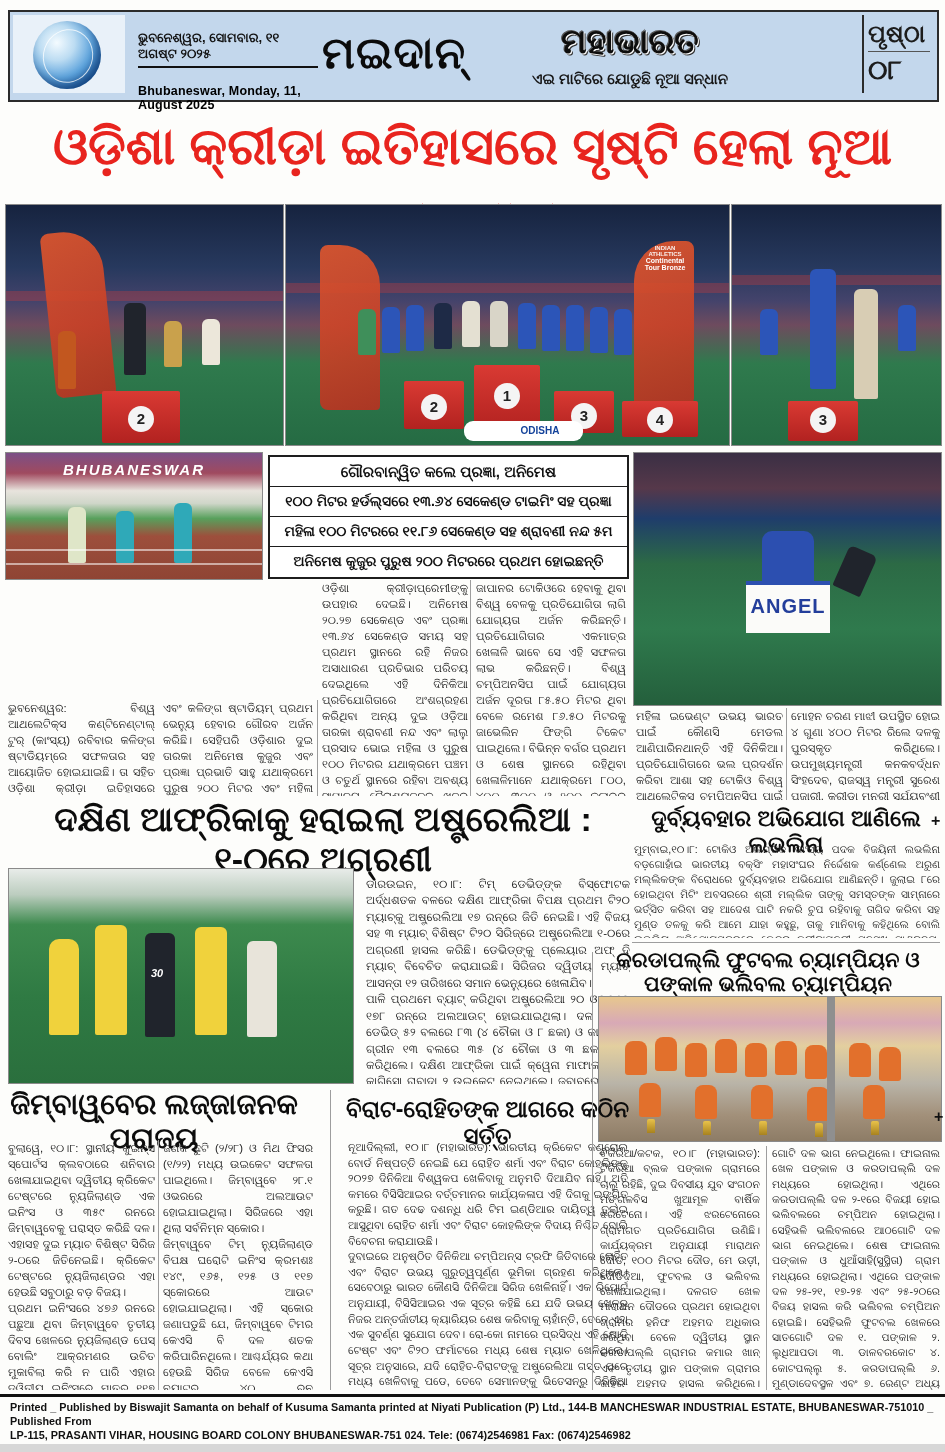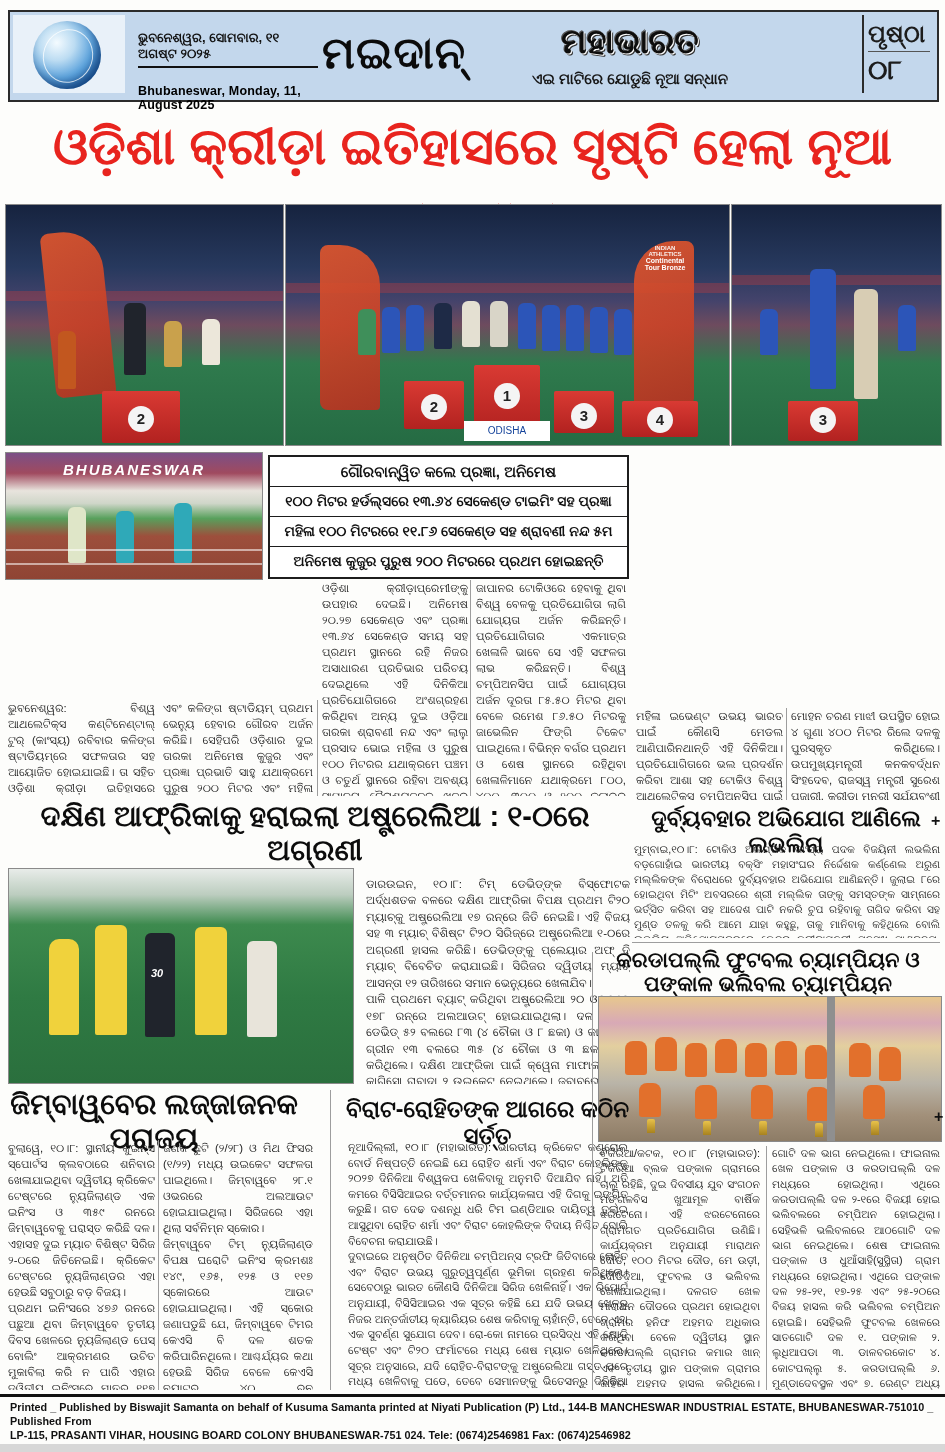--- a/index.html
+++ b/index.html
@@ -22,21 +22,21 @@
   .brand{font-size:34px;font-weight:bold;color:#0d0d0d;
          text-shadow:1px 1px 0 #fff,-1px -1px 0 #555,2px 2px 0 #333;}
   .tagline{font-size:15px;font-weight:bold;color:#161616;margin-top:8px;}
   .mast-vline{left:852px;top:3px;width:2px;height:78px;background:#2b2b2b;}
   .pagebox{left:858px;top:8px;width:62px;text-align:left;}
   .pagebox .lbl{font-size:24px;font-weight:bold;border-bottom:1px solid #555;padding-bottom:3px;}
   .pagebox .num{font-size:27px;font-weight:bold;padding-top:3px;}
   
   .lead-headline{left:0;top:110px;width:945px;text-align:center;color:#e8241e;
                  font-size:51px;font-weight:bold;line-height:1.45;}
-  .h2a{left:0;top:800px;width:630px;text-align:center;font-size:29px;font-weight:bold;color:#0c0c0c;}
+  .h2a{left:8px;top:800px;width:630px;text-align:center;font-size:34px;font-weight:bold;color:#0c0c0c;}
   .h2b{left:632px;top:806px;width:308px;text-align:center;font-size:22.5px;font-weight:bold;color:#0c0c0c;}
   .h2c{left:596px;top:948px;width:344px;text-align:center;font-size:21px;font-weight:bold;color:#0c0c0c;}
   .h2d{left:8px;top:1088px;width:292px;text-align:center;font-size:29px;font-weight:bold;color:#0c0c0c;}
   .h2e{left:345px;top:1096px;width:285px;text-align:center;font-size:23px;font-weight:bold;color:#0c0c0c;}
   
   .col{font-size:11.3px;line-height:1.42;text-align:justify;color:#222;white-space:pre-line;overflow:hidden;}
   
   .hibox{left:268px;top:455px;width:357px;height:120px;border:2px solid #1d1d1d;background:#fff;}
   .hibox .row{text-align:center;font-weight:bold;font-size:14px;color:#101010;
               height:29px;line-height:29px;border-bottom:1px solid #1d1d1d;overflow:hidden;}
@@ -45,21 +45,21 @@
   .photo{border:1px solid #8a8a8a;overflow:hidden;background:#223;}
   .stadium{background:linear-gradient(180deg,#16233f 0%,#27395e 26%,#44436b 40%,#6e4b5e 50%,#2f7a4d 66%,#256b43 100%);}
   .stand-strip{position:absolute;left:0;right:0;height:10px;background:rgba(200,60,60,.35);}
   .podium{position:absolute;background:linear-gradient(180deg,#d93a33,#b22220);border-radius:2px;}
   .podium .pnum{position:absolute;left:50%;transform:translateX(-50%);top:28%;width:26px;height:26px;border-radius:50%;
                 background:#f4f4f4;color:#222;font-weight:bold;font-size:15px;text-align:center;line-height:26px;}
   .wing{position:absolute;width:60px;height:165px;background:linear-gradient(160deg,#e2572d,#b93020);border-radius:8px 40px 4px 8px;opacity:.9;}
   .athlete{position:absolute;width:18px;height:46px;border-radius:6px 6px 2px 2px;background:#2c55b8;}
   .athlete.dark{background:#20242c;}
   .athlete.green{background:#3f8f5a;}
-  .badge{position:absolute;background:#fff;color:#13429a;font-weight:normal;text-align:center;border-radius:0;}
+  .badge{position:absolute;background:#fff;color:#13429a;font-weight:bold;text-align:center;border-radius:9px;padding-left:33px;}
   .banner-txt{position:absolute;color:#fff;font-weight:bold;}
   .trackphoto{background:linear-gradient(180deg,#7b4f86 0%,#a04a5f 16%,#e8e4dd 30%,#cfd6c9 40%,#58a05c 52%,#9d4f3c 66%,#8f4434 100%);}
   .lane{position:absolute;left:0;right:0;height:2px;background:rgba(255,255,255,.55);}
   .angelphoto{background:linear-gradient(180deg,#3a2f44 0%,#56384a 14%,#1f3d6b 26%,#2c6a45 44%,#2f7a4d 70%,#245f3c 100%);}
   .bib{position:absolute;background:#fbfbf9;border-top:4px solid #2c4fb0;text-align:center;}
   .bib .bibtxt{color:#233e9b;font-weight:bold;font-size:20px;letter-spacing:1px;margin-top:10px;}
   .cricketphoto{background:linear-gradient(180deg,#e8ece9 0%,#bccdbf 12%,#3d8a4e 26%,#2f7a43 60%,#2a6f3d 100%);}
   .footballphoto{background:linear-gradient(180deg,#e7c78e 0%,#d8a9b6 18%,#e3cf9f 34%,#b9b4a8 60%,#a2907a 82%,#8d7c66 100%);}
   .oranje{position:absolute;width:22px;height:34px;border-radius:8px 8px 3px 3px;background:#e2702c;}
   .trophy{position:absolute;width:8px;height:14px;background:linear-gradient(180deg,#e8c24a,#a8821e);border-radius:2px 2px 0 0;}
@@ -163,20 +163,27 @@
     <div class="lane" style="top:110px;"></div>
   </div>
 
   <div class="abs hibox">
     <div class="row" style="font-size:15px;">ଗୌରବାନ୍ୱିତ କଲେ ପ୍ରଜ୍ଞା, ଅନିମେଷ</div>
     <div class="row">୧୦୦ ମିଟର ହର୍ଡଲ୍ସରେ ୧୩.୬୪ ସେକେଣ୍ଡ ଟାଇମିଂ ସହ ପ୍ରଜ୍ଞା ପ୍ରଥମ</div>
     <div class="row">ମହିଳା ୧୦୦ ମିଟରରେ ୧୧.୮୬ ସେକେଣ୍ଡ ସହ ଶ୍ରାବଣୀ ନନ୍ଦ ୫ମ</div>
     <div class="row">ଅନିମେଷ କୁଜୁର ପୁରୁଷ ୨୦୦ ମିଟରରେ ପ୍ରଥମ ହୋଇଛନ୍ତି</div>
   </div>
 
+  <div class="abs photo angelphoto" style="left:633px;top:452px;width:307px;height:252px;">
+    <div class="athlete" style="left:128px;top:78px;width:52px;height:54px;background:#2c4fb0;border-radius:10px 10px 0 0;"></div>
+    <div class="bib" style="left:112px;top:128px;width:84px;height:48px;">
+      <div class="bibtxt">ANGEL</div>
+    </div>
+    <div class="athlete dark" style="left:206px;top:96px;width:30px;height:44px;transform:rotate(24deg);"></div>
+  </div>
 
   <div class="abs col" style="left:8px;  top:700px;width:147px;height:96px;">ଭୁବନେଶ୍ୱର: ବିଶ୍ୱ ଆଥଲେଟିକ୍ସ କଣ୍ଟିନେଣ୍ଟାଲ୍ ଟୁର୍ (କାଂସ୍ୟ) ରବିବାର କଳିଙ୍ଗ ଷ୍ଟାଡିୟମ୍‌ରେ ସଫଳତାର ସହ ଆୟୋଜିତ ହୋଇଯାଇଛି। ତା ସହିତ ଓଡ଼ିଶା କ୍ରୀଡ଼ା ଇତିହାସରେ ଆୟୋଜନ ଓ ପ୍ରାୟୋଜନର ନୂଆ ଫର୍ଦ୍ଦ ଯୋଡ଼ି ହୋଇଛି। ଏହି ବହୁ ରାଷ୍ଟ୍ରୀୟ ତଥା ବହୁ ଇଭେଣ୍ଟ ବିଶିଷ୍ଟ ପ୍ରତିଯୋଗିତା ଆୟୋଜନ କରିବାରେ ଓଡ଼ିଶା ଦେଶର ପ୍ରଥମ ରାଜ୍ୟ</div>
   <div class="abs col" style="left:163px;top:700px;width:150px;height:96px;">ଏବଂ କଳିଙ୍ଗ ଷ୍ଟାଡିୟମ୍ ପ୍ରଥମ ଭେନ୍ୟୁ ହେବାର ଗୌରବ ଅର୍ଜନ କରିଛି। ସେହିପରି ଓଡ଼ିଶାର ଦୁଇ ତାରକା ଅନିମେଷ କୁଜୁର ଏବଂ ପ୍ରଜ୍ଞା ପ୍ରଭାତି ସାହୁ ଯଥାକ୍ରମେ ପୁରୁଷ ୨୦୦ ମିଟର ଏବଂ ମହିଳା ୧୦୦ ମିଟର ବାଧାଦୌଡ଼ର ପ୍ରଥମ ସ୍ଥାନରେ ରହିବା ରାଜ୍ୟବାସୀଙ୍କ ପାଇଁ ଐତିହାସିକ ଅଧ୍ୟାୟ ହୋଇଛି। ଭାରତ ନିଜ ନିଜ ଇଭେଣ୍ଟରେ ଆଧିପତ୍ୟ ବିସ୍ତାର କରିବା ମଧ୍ୟ</div>
   <div class="abs col" style="left:322px;top:580px;width:146px;height:216px;">ଓଡ଼ିଶା କ୍ରୀଡ଼ାପ୍ରେମୀଙ୍କୁ ଉପହାର ଦେଇଛି। ଅନିମେଷ ୨୦.୨୭ ସେକେଣ୍ଡ ଏବଂ ପ୍ରଜ୍ଞା ୧୩.୬୪ ସେକେଣ୍ଡ ସମୟ ସହ ପ୍ରଥମ ସ୍ଥାନରେ ରହି ନିଜର ଅସାଧାରଣ ପ୍ରତିଭାର ପରିଚୟ ଦେଇଥିଲେ ଏହି ଦିନିକିଆ ପ୍ରତିଯୋଗିତାରେ ଅଂଶଗ୍ରହଣ କରିଥିବା ଅନ୍ୟ ଦୁଇ ଓଡ଼ିଆ ତାରକା ଶ୍ରାବଣୀ ନନ୍ଦ ଏବଂ ଲାଲୁ ପ୍ରସାଦ ଭୋଇ ମହିଳା ଓ ପୁରୁଷ ୧୦୦ ମିଟରର ଯଥାକ୍ରମେ ପଞ୍ଚମ ଓ ଚତୁର୍ଥ ସ୍ଥାନରେ ରହିବା ଅବଶ୍ୟ ସାମାନ୍ୟ ନୈରାଶ୍ୟଜନକ ଖବର ହୋଇଛି।
 ମୋଟ ଉପରେ କିନ୍ତୁ ଓଡ଼ିଶା ଖେଳାଳିମାନେ ନିଜ ପ୍ରଦର୍ଶନ ବଳରେ କଳିଙ୍ଗ ଷ୍ଟାଡିୟମ୍‌ରେ ଉପସ୍ଥିତ ୧୫,୦୦୦ରୁ ଅଧିକ ଦର୍ଶକଙ୍କ ମନ ଜିତି ନେଇଛନ୍ତି। ସେହିଭଳି ଚର୍ଚ୍ଚିତ ହୋଇଥିବା ୧୭ଟି ଇଭେଣ୍ଟରେ ଫାଇନାଲ୍‌ରୁ ଅଧିକାଂଶ ବର୍ଗରେ ଭାରତୀୟ ଖେଳାଳିମାନେ ପ୍ରଥମ ସ୍ଥାନ ଅଧିକାର କରିବା ଉଲ୍ଲେଖନୀୟ ରହିଛି। ସେହିଭଳି ପୁରୁଷ ଜାଭେଲିନରେ ଶ୍ରୀଲଙ୍କାର ରମେଶ ପଠିରଣା କଳିଙ୍ଗ ଷ୍ଟାଡିୟମ୍‌ରୁ</div>
   <div class="abs col" style="left:476px;top:580px;width:150px;height:216px;">ଜାପାନର ଟୋକିଓରେ ହେବାକୁ ଥିବା ବିଶ୍ୱ ବେଳକୁ ପ୍ରତିଯୋଗିତା ଲାଗି ଯୋଗ୍ୟତା ଅର୍ଜନ କରିଛନ୍ତି। ପ୍ରତିଯୋଗିତାର ଏକମାତ୍ର ଖେଳାଳି ଭାବେ ସେ ଏହି ସଫଳତା ଲାଭ କରିଛନ୍ତି। ବିଶ୍ୱ ଚମ୍ପିଅନସିପ ପାଇଁ ଯୋଗ୍ୟତା ଅର୍ଜନ ଦୂରତା ୮୫.୫୦ ମିଟର ଥିବା ବେଳେ ରମେଶ ୮୬.୫୦ ମିଟରକୁ ଜାଭେଲିନ ଫିଙ୍ଗି ଟିକେଟ ପାଇଥିଲେ। ବିଭିନ୍ନ ବର୍ଗର ପ୍ରଥମ ଓ ଶେଷ ସ୍ଥାନରେ ରହିଥିବା ଖେଳାଳିମାନେ ଯଥାକ୍ରମେ ୮୦୦, ୪୦୦, ୩୦୦ ଓ ୨୦୦ ଡଲାରର ଆର୍ଥିକ ପୁରସ୍କାର ପାଇଥିଲେ।
 ସେହିପରି ୧୦୦ ମିଟରରେ ଭାରତୀୟ ଅଗ୍ରଣୀ ତଥା ଓଡ଼ିଶାର ଲାଲୁ ପ୍ରସାଦ ଭୋଇ ନିରାଶ କରିଛନ୍ତି। ଏହି ଦୌଡ଼ ବିଭାଗରେ କାନି ମାଡିରେ ମାଲେସିଆର ମହମ୍ମଦ ଅଜି ୧୦.୩୪ ସେକେଣ୍ଡରେ ବିଜୟ ହୋଇଥିଲେ। ମହମ୍ମଦ ଅଜି ସେତେବେଳେ ଦେଶ ଗ୍ରାଉଣ୍ଡରେ ଖେଳ ଦେଖାଉଥିଲେ ମଧ୍ୟ ନିରାଶ କଲେ ଲାଲୁ ପ୍ରସାଦ ଭୋଇ ଏବଂ ଶ୍ରାବଣୀ ନନ୍ଦ ୧୦୦ ମିଟର ପୁରୁଷ ଓ</div>
   <div class="abs col" style="left:636px;top:708px;width:147px;height:92px;">ମହିଳା ଇଭେଣ୍ଟ ଉଭୟ ଭାରତ ପାଇଁ କୌଣସି ମେଡଲ ଆଣିପାରିନଥାନ୍ତି ଏହି ଦିନିକିଆ। ପ୍ରତିଯୋଗିତାରେ ଭଲ ପ୍ରଦର୍ଶନ କରିବା ଆଶା ସହ ଟୋକିଓ ବିଶ୍ୱ ଆଥଲେଟିକ୍ସ ଚମ୍ପିଅନସିପ ପାଇଁ ଯୋଗ୍ୟତା ଅର୍ଜନ ପାଇଁ ଆଥଲେଟ୍‌ଙ୍କର ଲକ୍ଷ୍ୟ ରହିଛି। ଅନ୍ୟପକ୍ଷରେ ଭୁବନେଶ୍ୱର ସ୍ଥିତ କଳିଙ୍ଗ ଷ୍ଟାଡିୟମରେ ଏହି ପ୍ରତିଯୋଗିତା ଆୟୋଜିତ ହୋଇଛି।
 ପୁରସ୍କାର ବିତରଣୀ ଉତ୍ସବରେ ମୁଖ୍ୟମନ୍ତ୍ରୀ</div>
   <div class="abs col" style="left:791px;top:708px;width:149px;height:92px;">ମୋହନ ଚରଣ ମାଝୀ ଉପସ୍ଥିତ ହୋଇ ୪ ଗୁଣା ୪୦୦ ମିଟର ରିଲେ ଦଳକୁ ପୁରସ୍କୃତ କରିଥିଲେ। ଉପମୁଖ୍ୟମନ୍ତ୍ରୀ କନକବର୍ଦ୍ଧନ ସିଂହଦେବ, ରାଜସ୍ୱ ମନ୍ତ୍ରୀ ସୁରେଶ ପୂଜାରୀ, କ୍ରୀଡ଼ା ମନ୍ତ୍ରୀ ସୂର୍ଯ୍ୟବଂଶୀ ସୁରଜ, ବିଧାୟକ ବାବୁ ସିଂହ, ପୁଲିସ ଡିଜି ଇବି ଖୁରାନିଆ, କ୍ରୀଡ଼ା ବିଭାଗର ପ୍ରମୁଖ ସଚିବ ସଚିନ ରାମଚନ୍ଦ୍ର ଯାଦବ ପ୍ରମୁଖ ଅତିଥି ଭାବେ ଯୋଗଦେଇ ପୁରସ୍କାର ବିତରଣ କରିଥିଲେ।</div>

